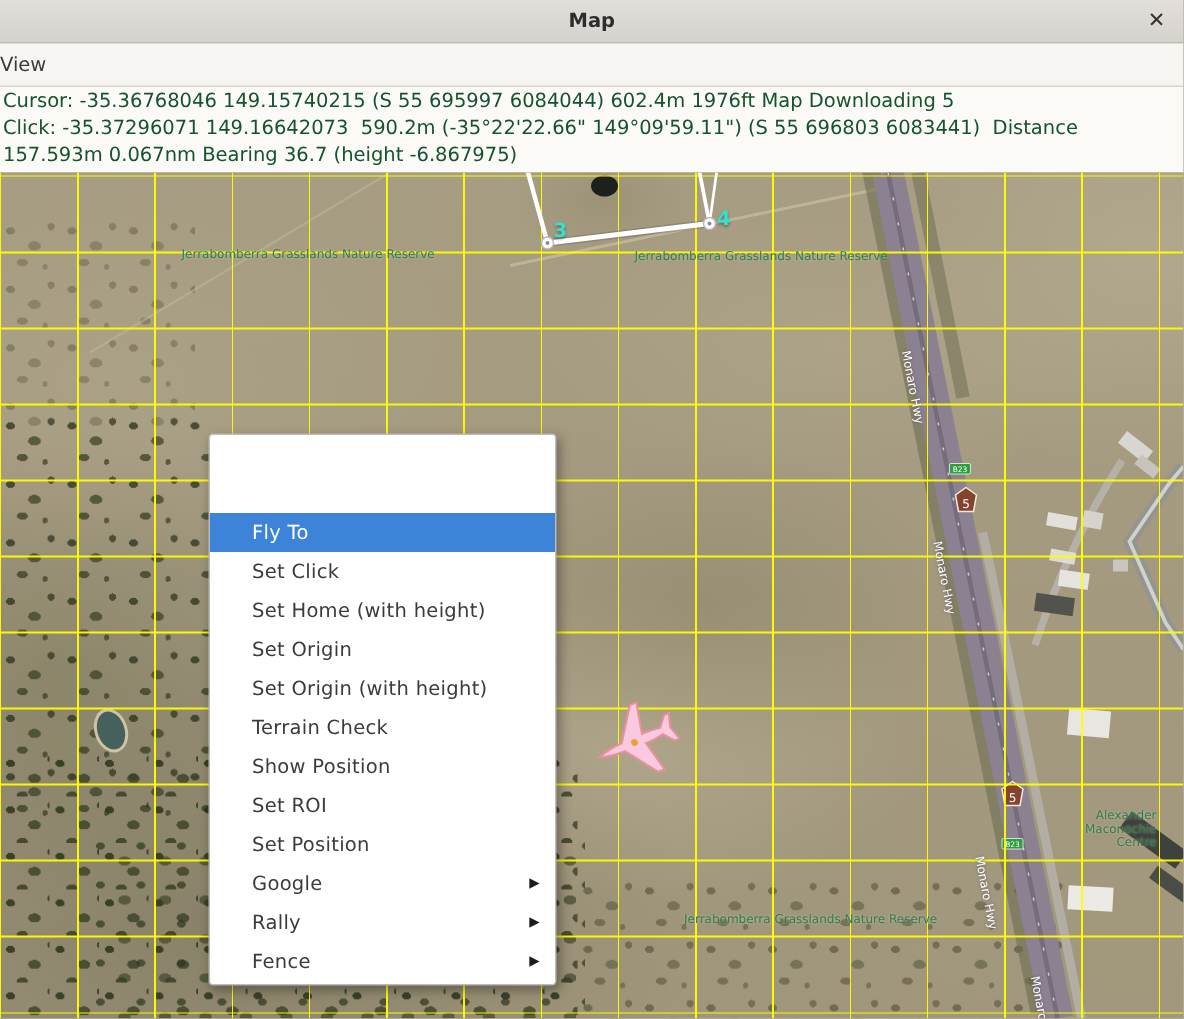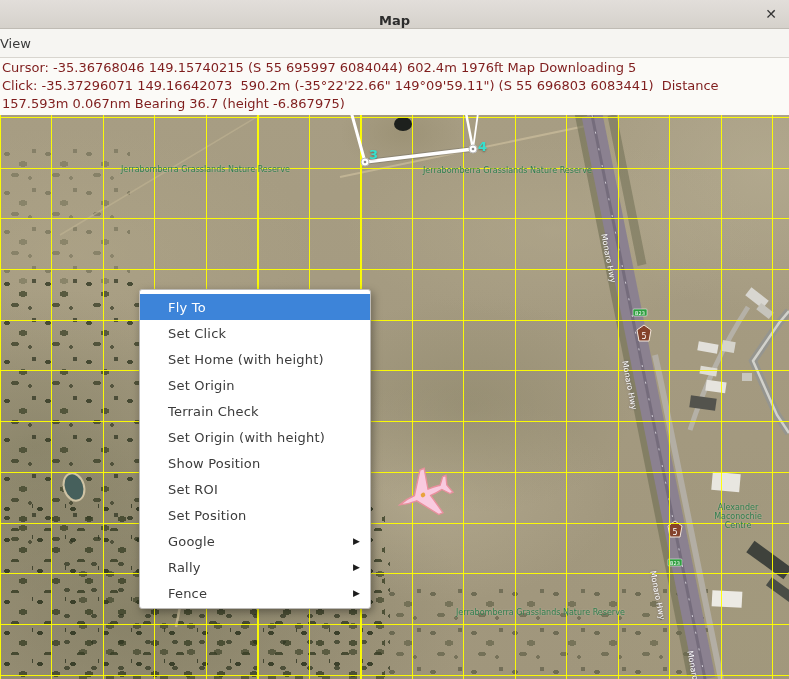--- a/index.html
+++ b/index.html
@@ -2,34 +2,34 @@
 <html><head>
 <meta charset="utf-8">
 <style>
   html,body{margin:0;padding:0;}
   body{width:789px;height:679px;overflow:hidden;font-family:"DejaVu Sans","Liberation Sans",sans-serif;background:#d6d2cc;position:relative;}
   .window{position:absolute;inset:0;}
 
   
   .titlebar{position:absolute;left:0;top:0;width:789px;height:28px;
     background:linear-gradient(#e2deda,#d5d1cb);border-bottom:1px solid #bfbbb4;
-    display:flex;align-items:flex-end;justify-content:center;}
+    display:flex;align-items:center;justify-content:center;}
   .titlebar .title{font-size:13px;font-weight:bold;color:#2d2d2d;}
   .close-btn{position:absolute;right:8px;top:4px;width:20px;height:20px;display:flex;
     align-items:center;justify-content:center;font-size:14px;font-weight:bold;color:#333;cursor:pointer;}
 
   
   .menubar{position:absolute;left:0;top:29px;width:789px;height:28px;background:#f6f5f2;
     border-bottom:1px solid #d8d5cf;display:flex;align-items:center;}
   .menubar .menu-item{font-size:13px;color:#3a3a3a;padding:0 0;height:100%;display:flex;align-items:center;}
 
   
   .statusbar{position:absolute;left:0;top:58px;width:789px;height:57px;background:#fbfaf7;
     overflow:hidden;padding:1px 0 0 2px;box-sizing:border-box;}
-  .statusbar .line{font-size:13px;color:#7f1d1d;line-height:18px;white-space:pre;}
+  .statusbar .line{font-size:13px;color:#14532d;line-height:18px;white-space:pre;}
 
   
   .map{position:absolute;left:0;top:115px;width:789px;height:564px;overflow:hidden;background:#a1977d;cursor:crosshair;}
 
   .terrain{position:absolute;inset:0;
     background-image:
       radial-gradient(90px 55px at 403px 18px, rgba(148,138,108,.55), transparent 70%),
       radial-gradient(230px 150px at 470px 290px, rgba(134,128,100,.42), transparent 72%),
       radial-gradient(260px 150px at 430px 380px, rgba(188,178,151,.50), transparent 72%),
       radial-gradient(300px 130px at 555px 115px, rgba(181,171,143,.45), transparent 70%),
@@ -59,30 +59,30 @@
       repeating-linear-gradient(90deg, rgba(255,255,0,.95) 0 1px, transparent 1px 51.5px),
       repeating-linear-gradient(180deg, rgba(255,255,0,.95) 0 1px, transparent 1px 50.7px);
     background-position:0 0, 0 2px;}
 
   .map svg{position:absolute;left:0;top:0;}
 
   
   .map-label{position:absolute;font-size:8px;white-space:nowrap;pointer-events:none;}
   .reserve-label{color:#2e7d4e;text-shadow:0 0 2px rgba(235,230,210,.5);padding-left:38px;}
   .hwy-label{color:#ffffff;text-shadow:0 0 2px rgba(90,80,100,.9);transform-origin:0 0;transform:rotate(79deg);}
-  .centre-label{color:#2e7d4e;width:66px;text-align:center;white-space:normal;line-height:9px;text-shadow:0 0 2px rgba(235,230,210,.5);}
+  .centre-label{color:#2e7d4e;width:66px;text-align:right;white-space:normal;line-height:9px;text-shadow:0 0 2px rgba(235,230,210,.5);margin-top:36px;}
   .wp-label{position:absolute;font-size:13px;color:#35e0cf;text-shadow:0 1px 2px rgba(0,0,0,.35);font-weight:bold;}
 
   
   .context-menu{position:absolute;left:139px;top:174px;width:232px;background:#ffffff;
     border:1px solid #bdbbb8;border-radius:3px;box-shadow:2px 3px 8px rgba(0,0,0,.35);
     padding:4px 0 2px 0;z-index:20;box-sizing:border-box;}
   .cm-row{height:26px;display:flex;align-items:center;font-size:13px;color:#3b3b3b;
     padding-left:28px;padding-right:10px;letter-spacing:.2px;cursor:default;position:relative;}
-  .cm-row.highlight{background:#3d84d9;color:#ffffff;}
+  .cm-row.highlight{background:#3d84d9;color:#ffffff;margin-top:48px;}
   .cm-arrow{position:absolute;right:10px;font-size:9px;color:#1c1c1c;}
 </style>
 </head>
 <body>
 
 <div class="window">
 
   <div class="titlebar">
     <span class="title">Map</span>
     <span class="close-btn">✕</span>
@@ -189,24 +189,24 @@
       <div class="cm-row">
           <span>Set Click</span>
         </div>
       <div class="cm-row">
           <span>Set Home (with height)</span>
         </div>
       <div class="cm-row">
           <span>Set Origin</span>
         </div>
       <div class="cm-row">
+          <span>Set Origin (with height)</span>
+        </div>
+      <div class="cm-row">
           <span>Terrain Check</span>
-        </div>
-      <div class="cm-row">
-          <span>Set Origin (with height)</span>
         </div>
       <div class="cm-row">
           <span>Show Position</span>
         </div>
       <div class="cm-row">
           <span>Set ROI</span>
         </div>
       <div class="cm-row">
           <span>Set Position</span>
         </div>

